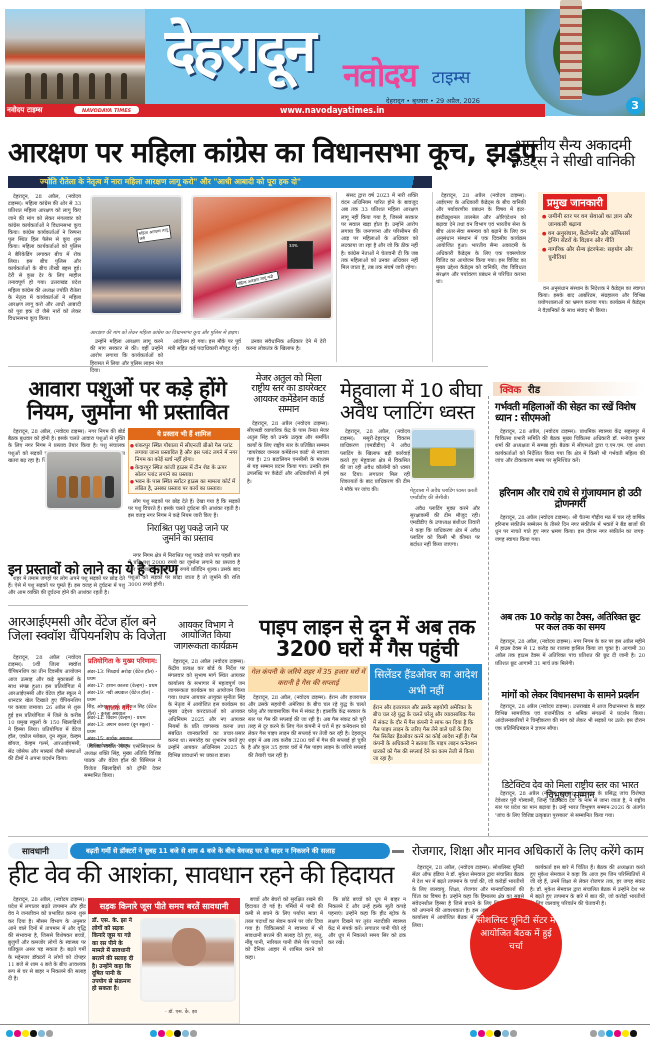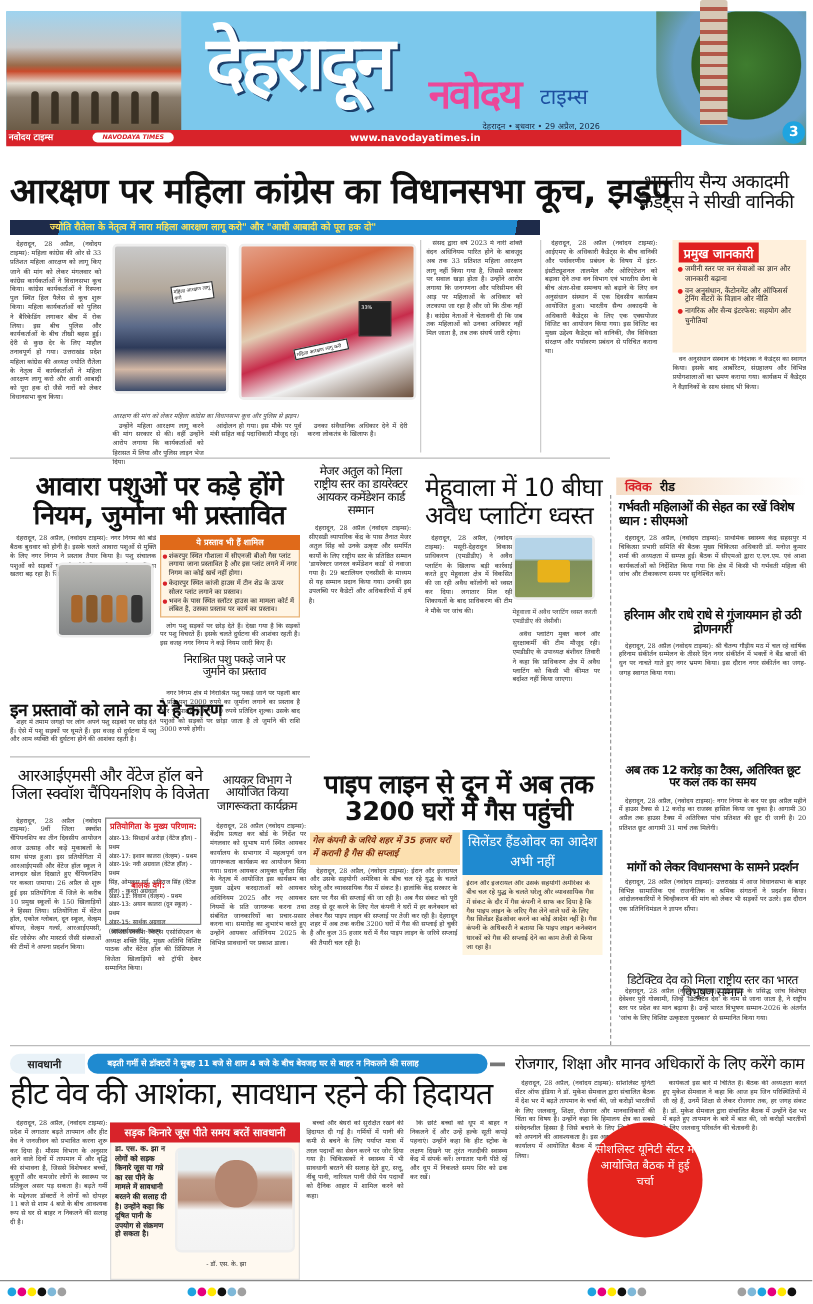--- a/index.html
+++ b/index.html
@@ -89,37 +89,37 @@
   #qr2-head { left: 495px; top: 488px; width: 150px; font-size: 10px; text-align:center; }
   #qr2-body { left: 495px; top: 514px; width: 150px; }
   #qr3-head { left: 495px; top: 612px; width: 150px; font-size: 9.5px; text-align:center; }
   #qr3-body { left: 495px; top: 638px; width: 150px; }
   #qr4-head { left: 495px; top: 690px; width: 150px; font-size: 9.5px; text-align:center; }
   #qr4-body { left: 495px; top: 703px; width: 150px; }
   #qr5-head { left: 495px; top: 764px; width: 150px; font-size: 9.5px; text-align:center;margin-top:16px; }
   #qr5-body { left: 495px; top: 790px; width: 150px; }
 
   
-  #squash-head { left: 8px; top: 615px; width: 160px; font-size: 13px; text-align: center; }
+  #squash-head { left: 8px; top: 615px; width: 160px; font-size: 13px; }
   #squash-col1 { left: 8px; top: 654px; width: 73px; }
   #squash-box { left: 84px; top: 654px; width: 77px; height: 86px; border: 1px solid #888; background:#fff; }
   #squash-box-title { left: 88px; top: 656px; font-size: 6.5px; color:#d8232a; font-weight: bold; }
   #squash-box-list { left: 87px; top: 668px; width: 72px; font-size: 4.8px; line-height: 7px; color:#222; }
   #squash-box-sub { left: 105px; top: 703px; font-size: 6.5px; color:#d8232a; font-weight:bold; }
   #squash-box-list2 { left: 87px; top: 714px; width: 72px; font-size: 4.8px; line-height: 7px; color:#222; }
   #squash-col2 { left: 84px; top: 743px; width: 77px; }
 
   
   #itax-head { left: 168px; top: 620px; width: 75px; font-size: 9.5px; text-align:center; font-weight: normal; }
   #itax-col { left: 168px; top: 658px; width: 77px; }
 
   
   #pipe-head { left: 252px; top: 616px; width: 230px; font-size: 20.5px; text-align:center; }
   #pipe-strap { left: 248px; top: 666px; width: 120px; height: 26px; background:#fce0b0; }
-  #pipe-strap-text { left: 250px; top: 667px; width: 116px; font-size: 7px; color:#7a2a0a; text-align:left; line-height: 11px; font-style: italic; font-weight: bold; }
+  #pipe-strap-text { left: 250px; top: 667px; width: 116px; font-size: 7px; color:#7a2a0a; text-align:center; line-height: 11px; font-style: italic; }
   #pipe-col1 { left: 248px; top: 694px; width: 118px; }
   #pipe-box { left: 370px; top: 664px; width: 112px; height: 100px; background:#fff5e0; }
   #pipe-box-title { left: 370px; top: 664px; width: 112px; height: 36px; background:#1f8ad0; color:#fff; font-size: 10.5px; text-align:center; line-height: 16px; padding-top:2px; }
   #pipe-box-body { left: 373px; top: 704px; width: 106px; font-size: 5.3px; line-height: 7.3px; color:#222; }
 
   
   #warn-label-bg { left: 8px; top: 843px; width: 60px; height: 16px; background:#e9f2f8; border-radius: 8px 0 0 8px; }
   #warn-label { left: 22px; top: 845px; font-size: 8.5px; font-weight: bold; color: #222; }
   #warn-bar { left: 70px; top: 843px; width: 320px; height: 16px; background:#1f8ad0; border-radius: 10px; }
   #warn-text { left: 86px; top: 845px; font-size: 6.6px; color: #fff; font-weight:bold; line-height: 12px; }
@@ -277,21 +277,21 @@
 <div id="qr-div" class="abs"></div>
 
 <div id="qr1-head" class="abs head">गर्भवती महिलाओं की सेहत का रखें विशेष ध्यान : सीएमओ</div>
 <div id="qr1-body" class="abs body-text" style="height:56px;overflow:hidden">
     <p>देहरादून, 28 अप्रैल, (नवोदय टाइम्स): प्राथमिक स्वास्थ्य केंद्र सहसपुर में चिकित्सा प्रभारी समिति की बैठक मुख्य चिकित्सा अधिकारी डॉ. मनोज कुमार शर्मा की अध्यक्षता में सम्पन्न हुई। बैठक में सीएमओ द्वारा ए.एन.एम. एवं आशा कार्यकर्ताओं को निर्देशित किया गया कि क्षेत्र में किसी भी गर्भवती महिला की जांच और टीकाकरण समय पर सुनिश्चित करें।</p>
   </div>
 <div id="qr2-head" class="abs head">हरिनाम और राधे राधे से गुंजायमान हो उठी द्रोणनगरी</div>
 <div id="qr2-body" class="abs body-text" style="height:90px;overflow:hidden">
     <p>देहरादून, 28 अप्रैल (नवोदय टाइम्स): श्री चैतन्य गौड़ीय मठ में चल रहे वार्षिक हरिनाम संकीर्तन सम्मेलन के तीसरे दिन नगर संकीर्तन में भक्तों ने बैंड बाजों की धुन पर नाचते गाते हुए नगर भ्रमण किया। इस दौरान नगर संकीर्तन का जगह-जगह स्वागत किया गया।</p>
   </div>
-<div id="qr3-head" class="abs head">अब तक 12 करोड़ का टैक्स, अतिरिक्त छूट पर कल तक का समय</div>
+<div id="qr3-head" class="abs head">अब तक 10 करोड़ का टैक्स, अतिरिक्त छूट पर कल तक का समय</div>
 <div id="qr3-body" class="abs body-text" style="height:50px;overflow:hidden">
     <p>देहरादून, 28 अप्रैल, (नवोदय टाइम्स): नगर निगम के कर पर इस अप्रैल महीने में हाउस टैक्स से 12 करोड़ का राजस्व हासिल किया जा चुका है। आगामी 30 अप्रैल तक हाउस टैक्स में अतिरिक्त पांच प्रतिशत की छूट दी जानी है। 20 प्रतिशत छूट आगामी 31 मार्च तक मिलेगी।</p>
   </div>
 <div id="qr4-head" class="abs head">मांगों को लेकर विधानसभा के सामने प्रदर्शन</div>
 <div id="qr4-body" class="abs body-text" style="height:58px;overflow:hidden">
     <p>देहरादून, 28 अप्रैल (नवोदय टाइम्स): उत्तराखंड में आज विधानसभा के बाहर विभिन्न सामाजिक एवं राजनीतिक व श्रमिक संगठनों ने प्रदर्शन किया। आंदोलनकारियों ने चिन्हीकरण की मांग को लेकर भी सड़कों पर उतरे। इस दौरान एक प्रतिनिधिमंडल ने ज्ञापन सौंपा।</p>
   </div>
 <div id="qr5-head" class="abs head" style="font-weight:normal">डिटेक्टिव देव को मिला राष्ट्रीय स्तर का भारत विभूषण सम्मान</div>
 <div id="qr5-body" class="abs body-text" style="height:40px;overflow:hidden">
     <p>देहरादून, 28 अप्रैल (नवोदय टाइम्स): उत्तराखंड के प्रसिद्ध जांच विशेषज्ञ देवेश्वर पुरी गोस्वामी, जिन्हें 'डिटेक्टिव देव' के नाम से जाना जाता है, ने राष्ट्रीय स्तर पर प्रदेश का मान बढ़ाया है। उन्हें भारत विभूषण सम्मान-2026 के अंतर्गत 'जांच के लिए विशिष्ट उत्कृष्टता पुरस्कार' से सम्मानित किया गया।</p>

